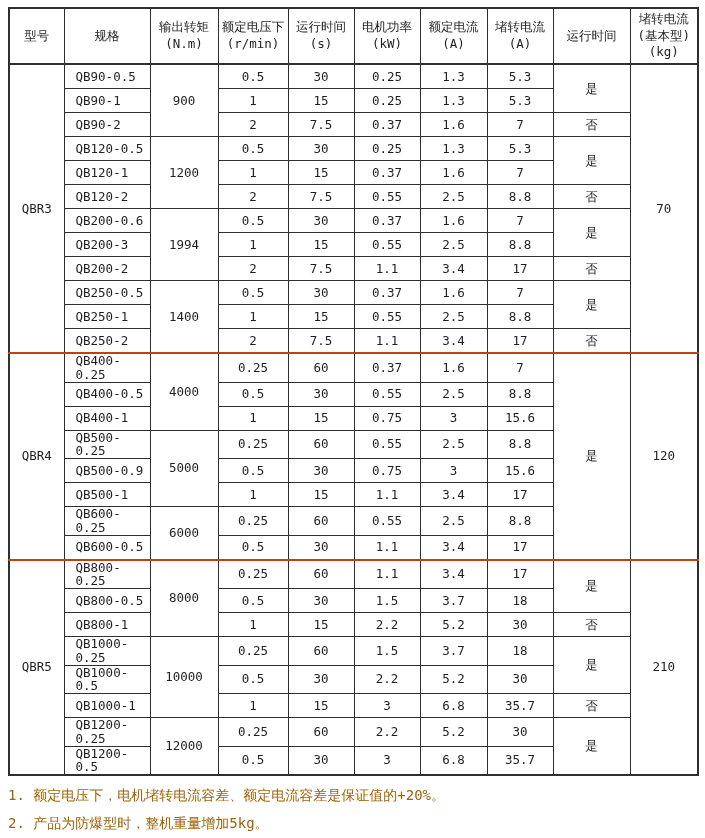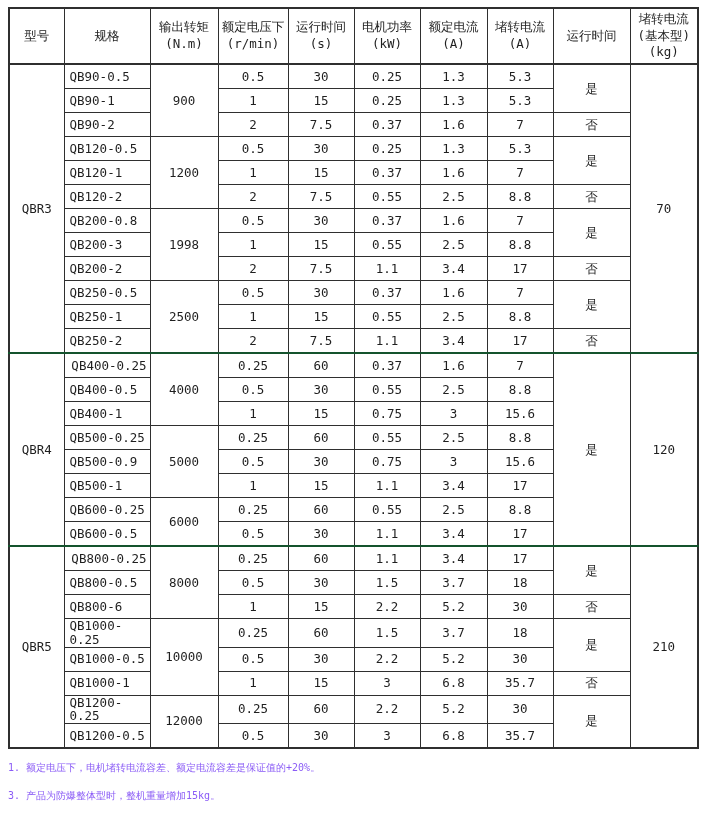--- a/index.html
+++ b/index.html
@@ -34,35 +34,34 @@
     height: 54px;
     line-height: 1.35;
     border-bottom: 2px solid #2f2f2f;
   }
   table.spec tbody td {
     height: 23px;
     line-height: 1.1;
   }
   table.spec tbody td.left {
     text-align: left;
-    padding-left: 5px;
+    padding-left: 11px;
     margin-top: 41px;
   }
   table.spec tbody tr.group-start td {
-    border-top: 2px solid #14532d;
-    text-align: center;
+    border-top: 2px solid #c2410c;
   }
   .notes {
     padding-top: 12px;
   }
   .notes p {
     margin: 0 0 14px 0;
-    font-size: 10px;
+    font-size: 14px;
     line-height: 14px;
-    color: #8b5cf6;
+    color: #a16207;
   }
 </style>
 </head>
 <body>
 
 <table class="spec">
   <colgroup>
     <col style="width:55px">
     <col style="width:86px">
     <col style="width:68px">
@@ -167,22 +166,22 @@
       <tr>
         <td class="left">QB120-2</td>
         <td>2</td>
         <td>7.5</td>
         <td>0.55</td>
         <td>2.5</td>
         <td>8.8</td>
         <td rowspan="1">否</td>
       </tr>
       <tr>
-        <td class="left">QB200-0.8</td>
-        <td rowspan="3">1998</td>
+        <td class="left">QB200-0.6</td>
+        <td rowspan="3">1994</td>
         <td>0.5</td>
         <td>30</td>
         <td>0.37</td>
         <td>1.6</td>
         <td>7</td>
         <td rowspan="2">是</td>
       </tr>
       <tr>
         <td class="left">QB200-3</td>
         <td>1</td>
@@ -195,21 +194,21 @@
         <td class="left">QB200-2</td>
         <td>2</td>
         <td>7.5</td>
         <td>1.1</td>
         <td>3.4</td>
         <td>17</td>
         <td rowspan="1">否</td>
       </tr>
       <tr>
         <td class="left">QB250-0.5</td>
-        <td rowspan="3">2500</td>
+        <td rowspan="3">1400</td>
         <td>0.5</td>
         <td>30</td>
         <td>0.37</td>
         <td>1.6</td>
         <td>7</td>
         <td rowspan="2">是</td>
       </tr>
       <tr>
         <td class="left">QB250-1</td>
         <td>1</td>
@@ -311,21 +310,21 @@
       </tr>
       <tr>
         <td class="left">QB800-0.5</td>
         <td>0.5</td>
         <td>30</td>
         <td>1.5</td>
         <td>3.7</td>
         <td>18</td>
       </tr>
       <tr>
-        <td class="left">QB800-6</td>
+        <td class="left">QB800-1</td>
         <td>1</td>
         <td>15</td>
         <td>2.2</td>
         <td>5.2</td>
         <td>30</td>
         <td rowspan="1">否</td>
       </tr>
       <tr>
         <td class="left">QB1000-0.25</td>
         <td rowspan="3">10000</td>
@@ -369,14 +368,15 @@
         <td>30</td>
         <td>3</td>
         <td>6.8</td>
         <td>35.7</td>
       </tr>
     </tbody>
 </table>
 
 <div class="notes">
     <p>1. 额定电压下，电机堵转电流容差、额定电流容差是保证值的+20%。</p>
+    <p>2. 产品为防爆型时，整机重量增加5kg。</p>
     <p>3. 产品为防爆整体型时，整机重量增加15kg。</p>
   </div>
 
 </body></html>

